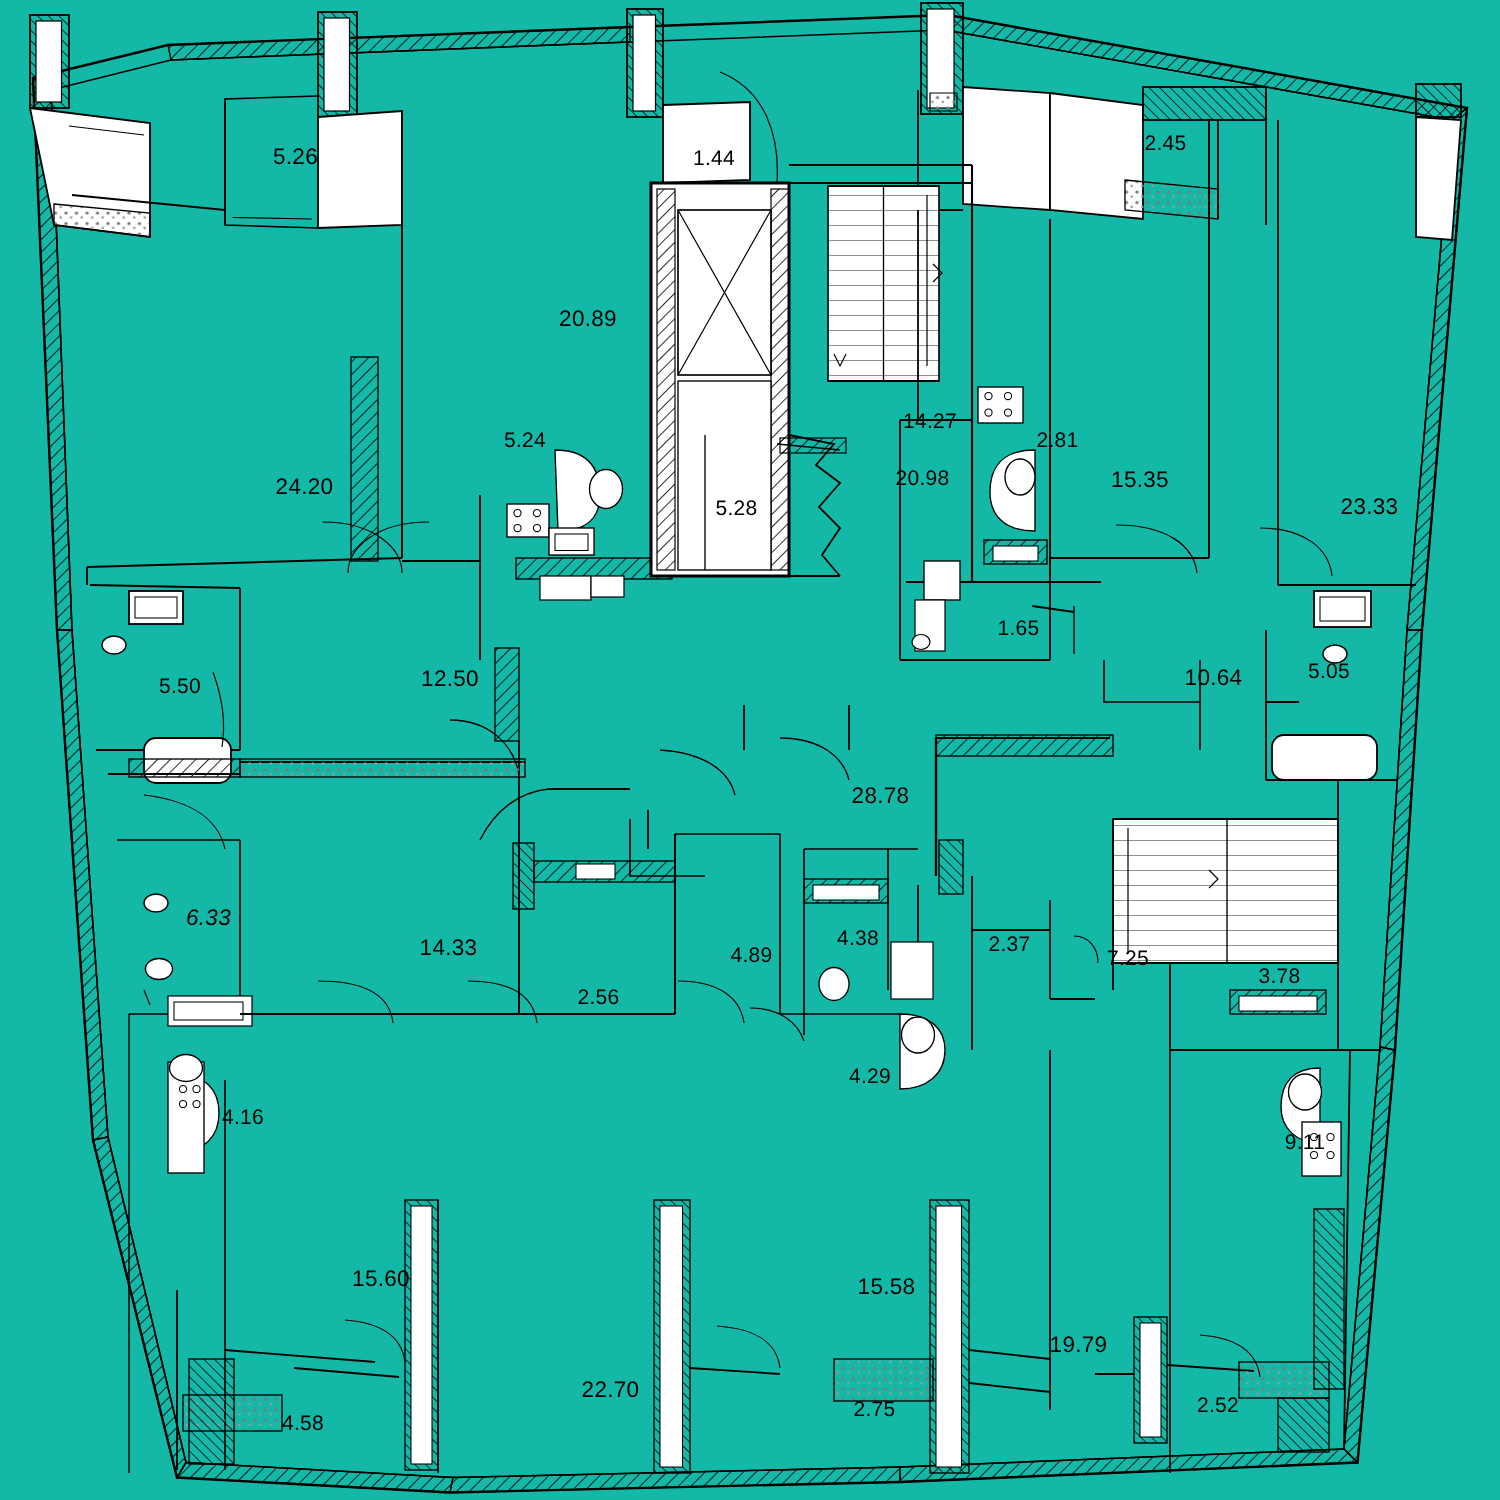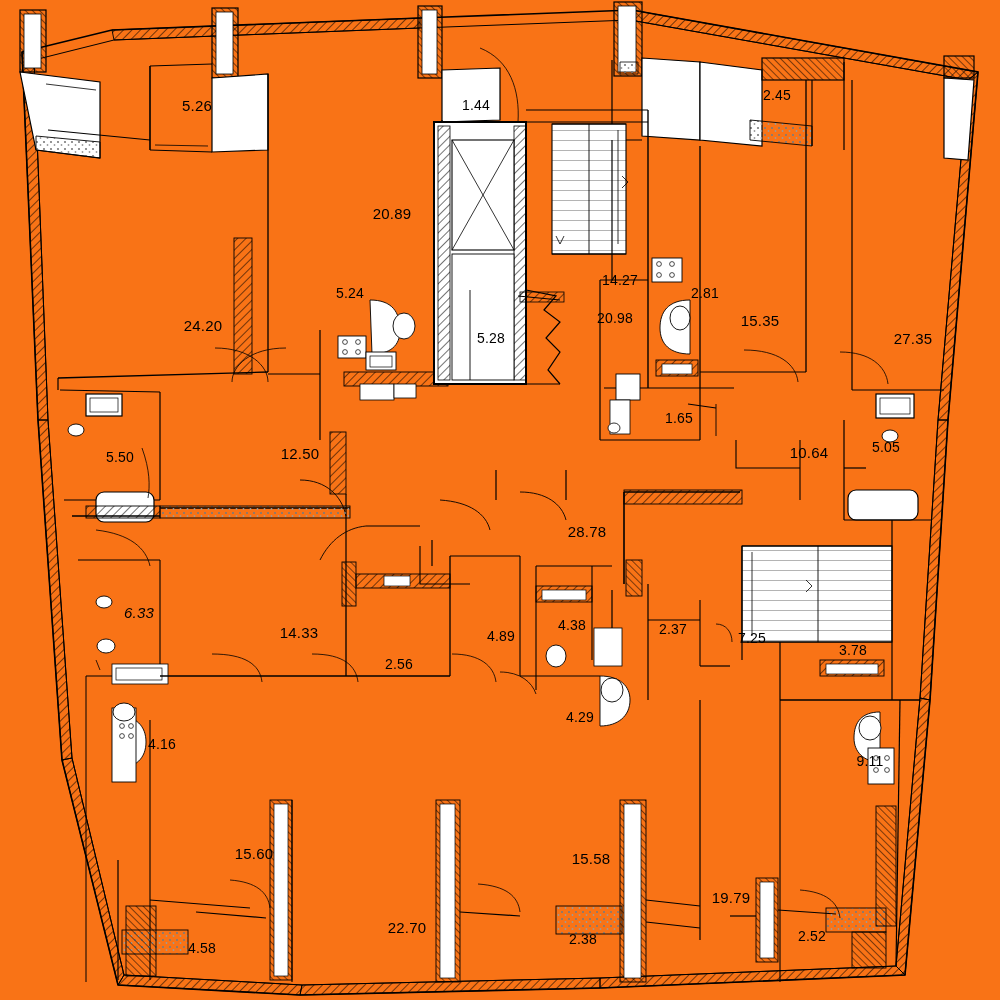--- a/index.html
+++ b/index.html
@@ -4,21 +4,21 @@
 <style>
   html, body {
     margin: 0;
     padding: 0;
     background: #ffffff;
   }
   #plan {
     position: relative;
     width: 1000px;
     height: 1000px;
-    background: #f97316;
+    background: #14b8a6;
     font-family: "Liberation Sans", sans-serif;
     overflow: hidden;
   }
   #plan svg.vector {
     position: absolute;
     left: 0;
     top: 0;
     width: 1000px;
     height: 1000px;
   }
@@ -333,41 +333,41 @@
     <div class="area-label big" style="left:197px; top:105px;">5.26</div>
     <div class="area-label" style="left:476px; top:105px;">1.44</div>
     <div class="area-label" style="left:777px; top:95px;">2.45</div>
     <div class="area-label big" style="left:392px; top:213px;">20.89</div>
     <div class="area-label big" style="left:203px; top:325px;">24.20</div>
     <div class="area-label" style="left:350px; top:293px;">5.24</div>
     <div class="area-label" style="left:491px; top:338px;">5.28</div>
     <div class="area-label" style="left:620px; top:280px;">14.27</div>
     <div class="area-label" style="left:705px; top:293px;">2.81</div>
     <div class="area-label big" style="left:760px; top:320px;">15.35</div>
-    <div class="area-label big" style="left:913px; top:338px;">27.35</div>
+    <div class="area-label big" style="left:913px; top:338px;">23.33</div>
     <div class="area-label" style="left:615px; top:318px;">20.98</div>
     <div class="area-label" style="left:679px; top:418px;">1.65</div>
     <div class="area-label" style="left:120px; top:457px;">5.50</div>
     <div class="area-label big" style="left:300px; top:453px;">12.50</div>
     <div class="area-label big" style="left:809px; top:452px;">10.64</div>
     <div class="area-label" style="left:886px; top:447px;">5.05</div>
     <div class="area-label big" style="left:587px; top:531px;">28.78</div>
     <div class="area-label big" style="left:139px; top:612px;font-style:italic;">6.33</div>
     <div class="area-label big" style="left:299px; top:632px;">14.33</div>
     <div class="area-label" style="left:399px; top:664px;">2.56</div>
     <div class="area-label" style="left:501px; top:636px;">4.89</div>
     <div class="area-label" style="left:572px; top:625px;">4.38</div>
     <div class="area-label" style="left:673px; top:629px;">2.37</div>
     <div class="area-label" style="left:752px; top:638px;text-align:center;">7.25</div>
     <div class="area-label" style="left:853px; top:650px;">3.78</div>
     <div class="area-label" style="left:580px; top:717px;">4.29</div>
     <div class="area-label" style="left:162px; top:744px;">4.16</div>
     <div class="area-label" style="left:870px; top:761px;">9.11</div>
     <div class="area-label big" style="left:254px; top:853px;">15.60</div>
     <div class="area-label big" style="left:591px; top:858px;">15.58</div>
-    <div class="area-label big" style="left:719px; top:897px;margin-left:12px;">19.79</div>
+    <div class="area-label big" style="left:719px; top:897px;">19.79</div>
     <div class="area-label big" style="left:407px; top:927px;">22.70</div>
-    <div class="area-label" style="left:583px; top:939px;">2.38</div>
+    <div class="area-label" style="left:583px; top:939px;">2.75</div>
     <div class="area-label" style="left:202px; top:948px;">4.58</div>
     <div class="area-label" style="left:812px; top:936px;">2.52</div>
   </div>
 
 </div>
 
 </body></html>

